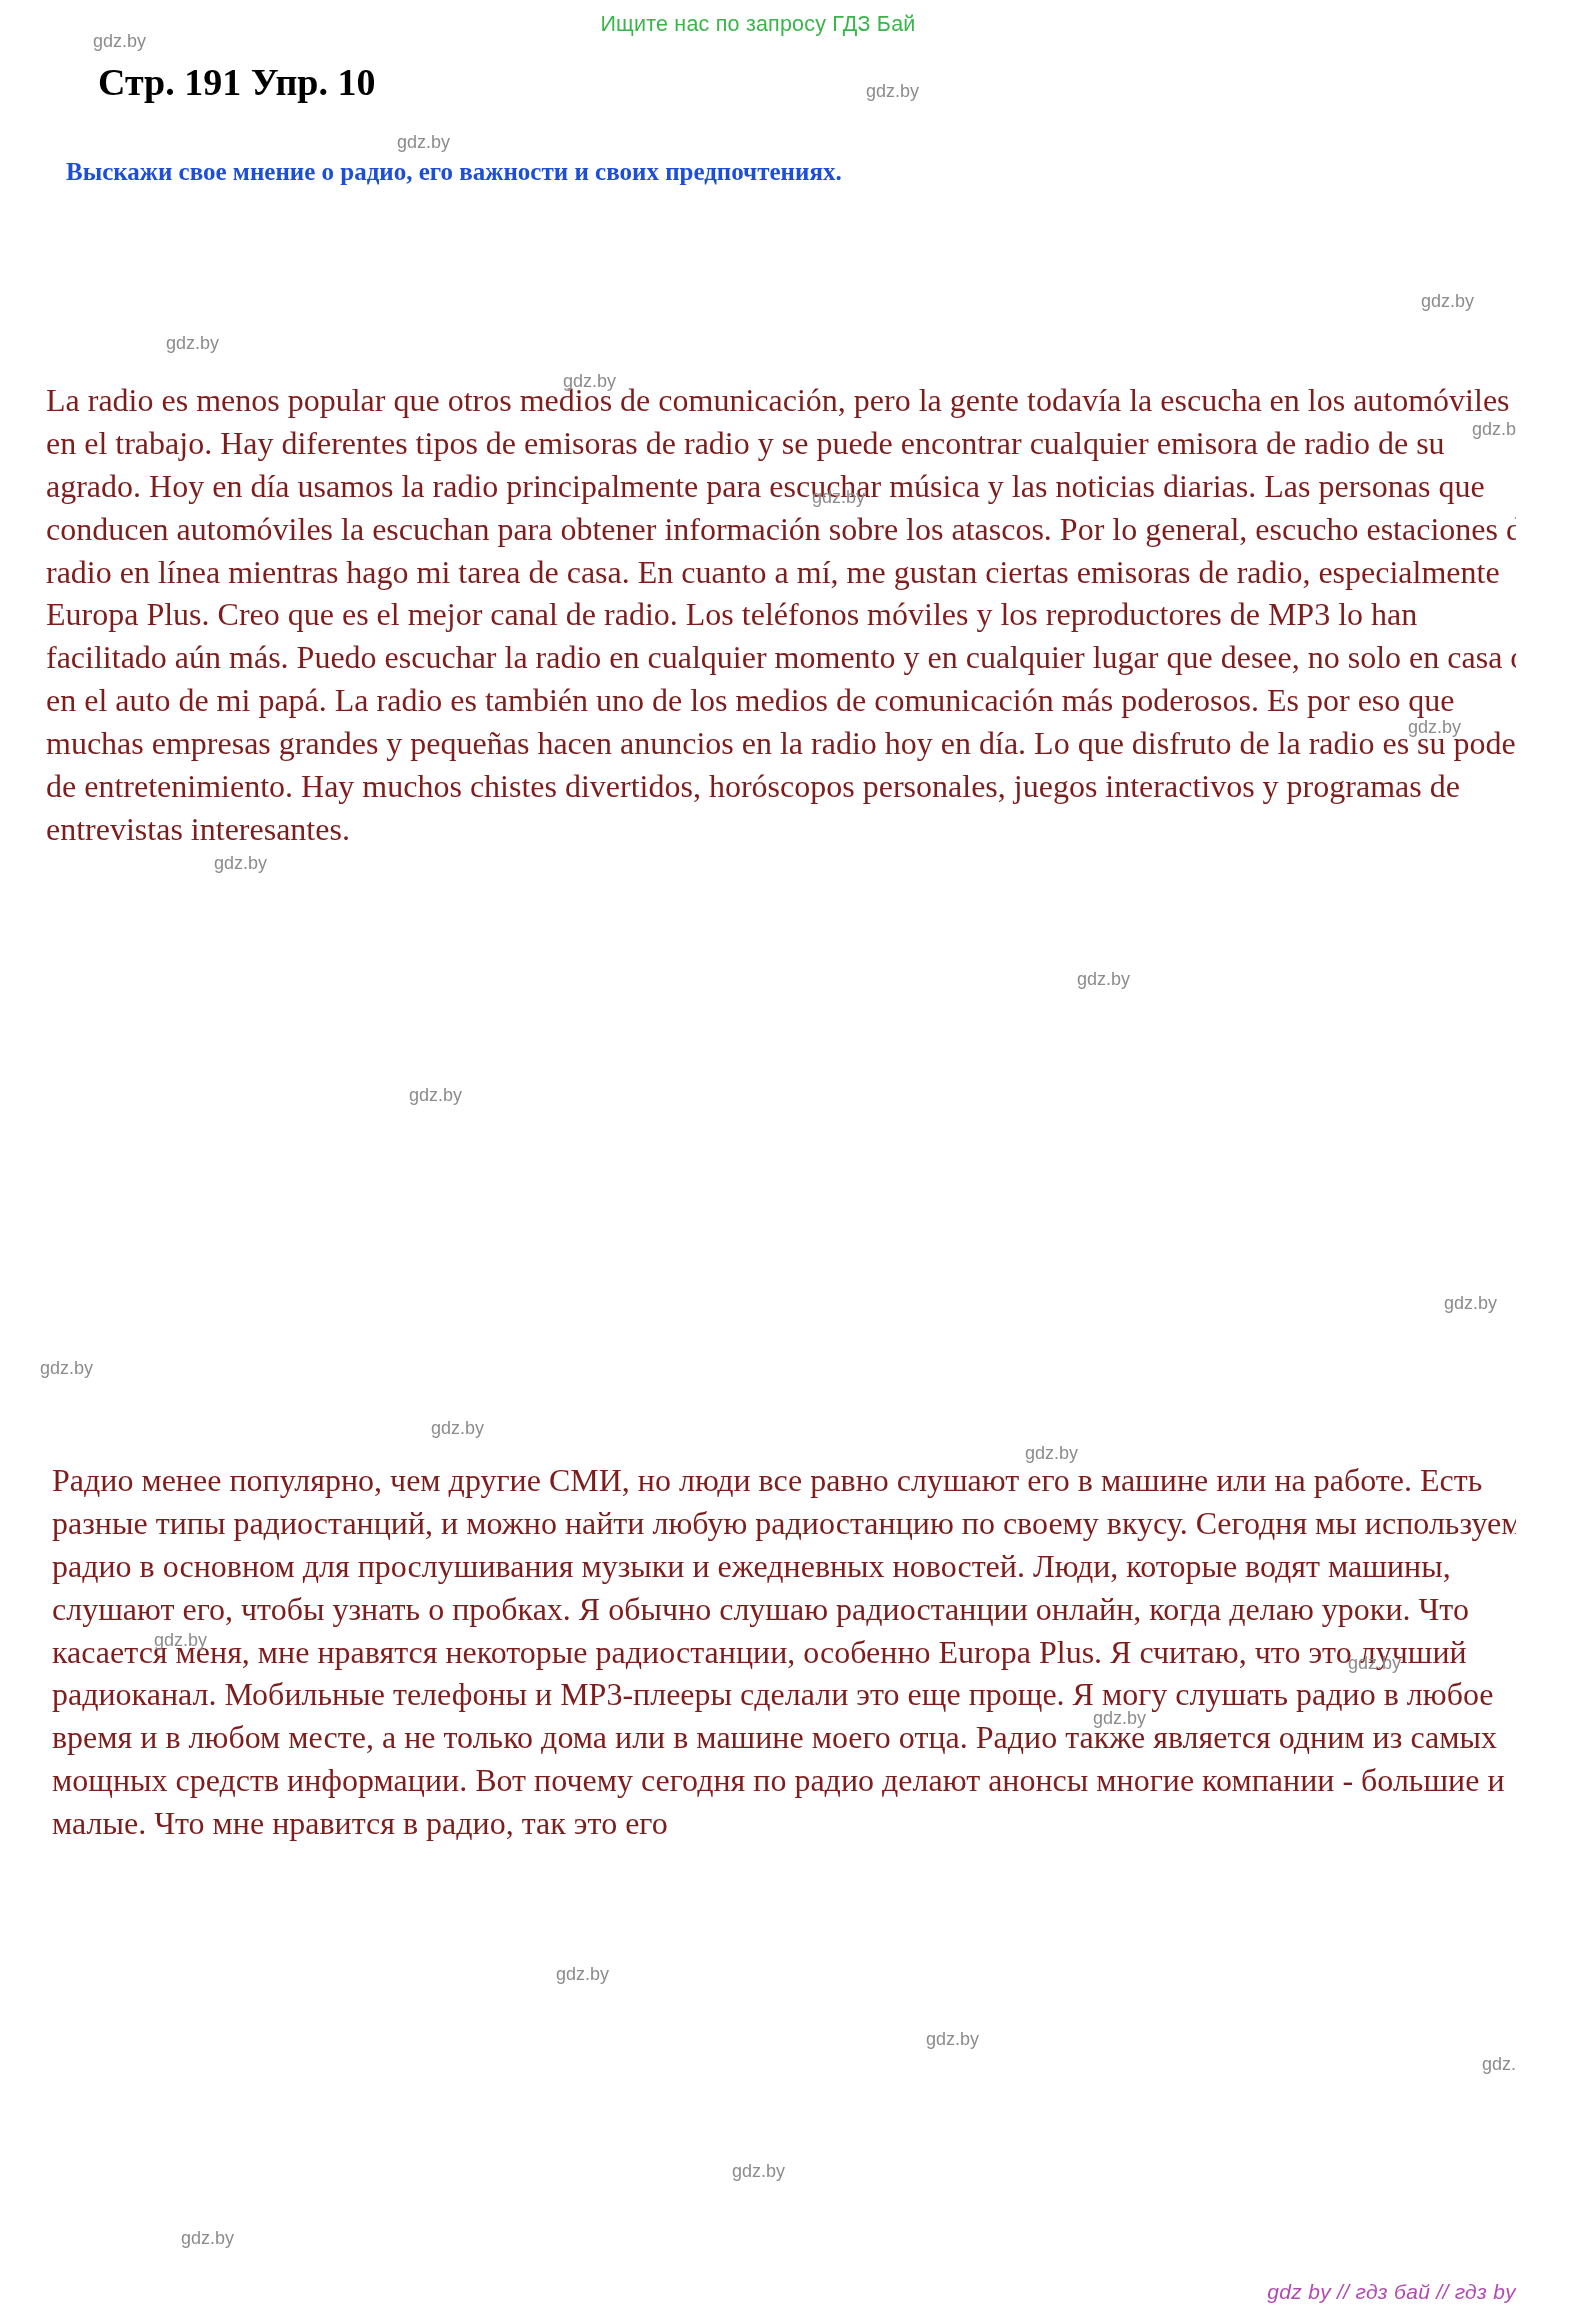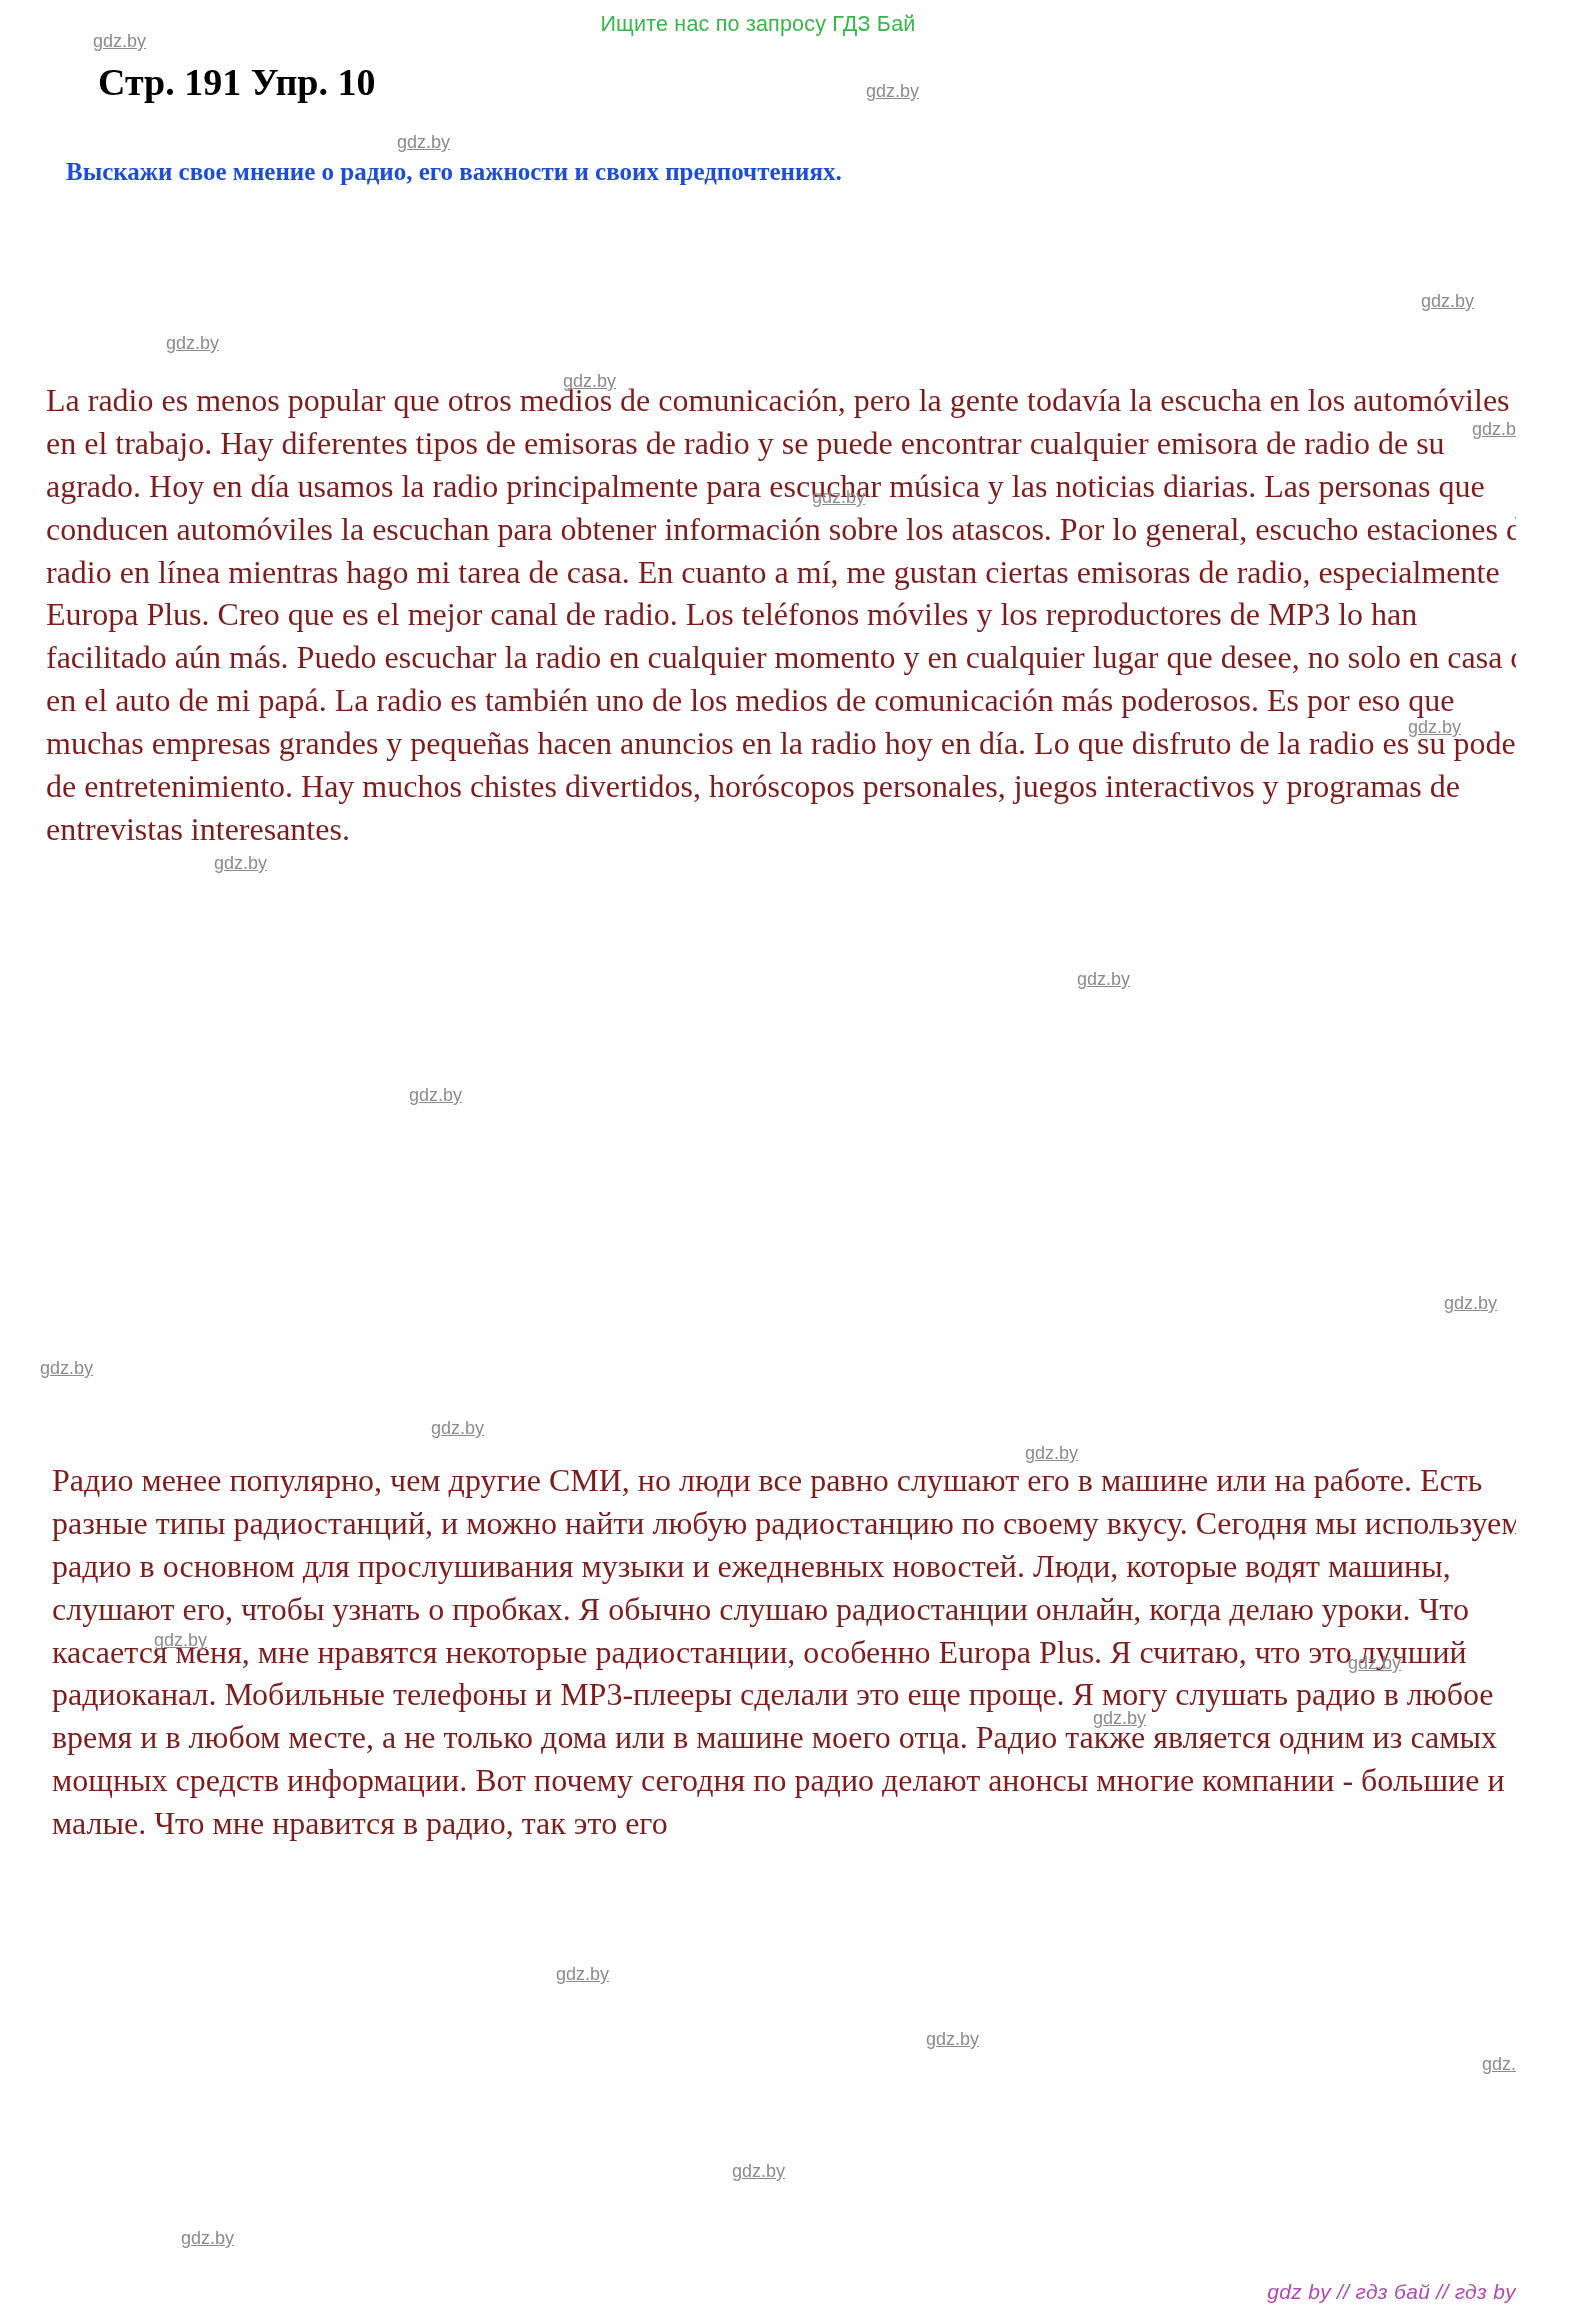--- a/index.html
+++ b/index.html
@@ -64,21 +64,20 @@
     top: 1459px;
     width: 1499px;
   }
   .wm {
     position: absolute;
     font-family: "Liberation Sans", sans-serif;
     font-size: 18px;
     color: #8c8c8c;
     white-space: nowrap;
     pointer-events: none;
-    text-decoration: underline;
   }
   .footer {
     position: absolute;
     bottom: 15px;
     left: 0;
     width: 100%;
     text-align: right;
     font-family: "Liberation Sans", sans-serif;
     font-size: 21px;
     color: #b24ab2;

